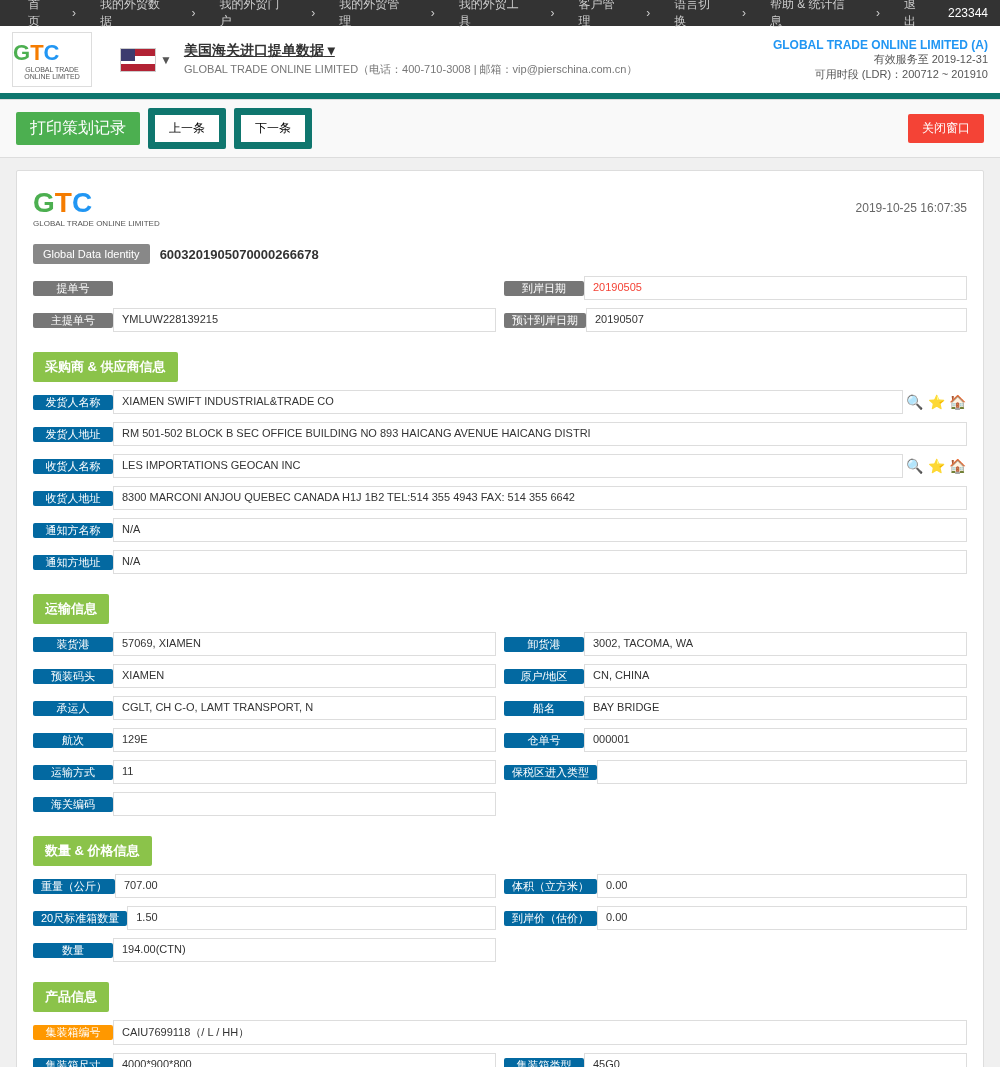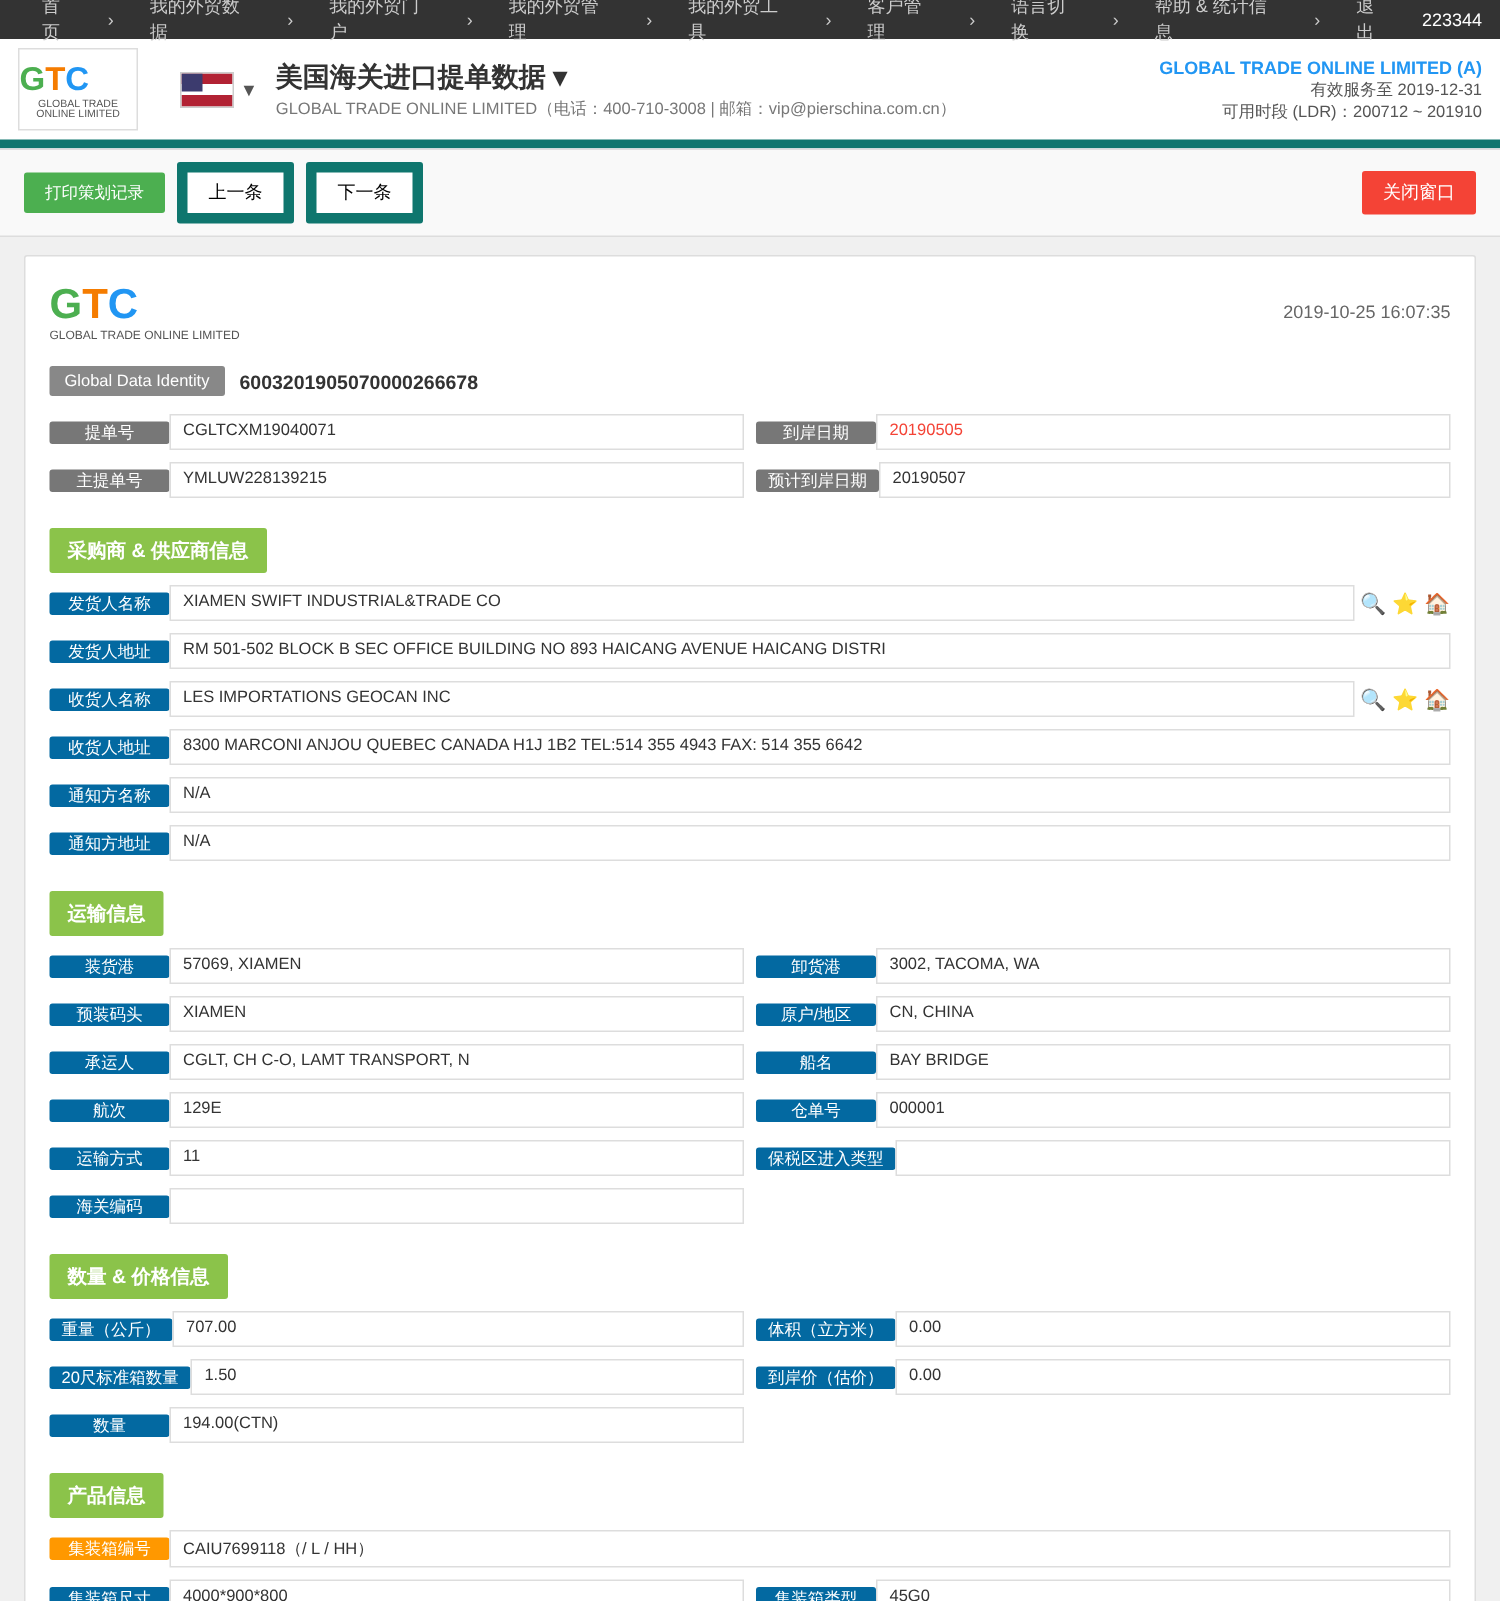--- a/index.html
+++ b/index.html
@@ -19,29 +19,29 @@
     .logo-text { font-size: 22px; font-weight: bold; }
     .logo-g { color: #4CAF50; }
     .logo-t { color: #f57c00; }
     .logo-c { color: #2196F3; }
     .logo-small { font-size: 7px; color: #555; text-align: center; }
     .flag-area { display: flex; align-items: center; margin: 0 12px; }
     .flag { width: 36px; height: 24px; background: linear-gradient(to bottom, #b22234 33%, #fff 33%, #fff 66%, #b22234 66%); border: 1px solid #ccc; position: relative; overflow: hidden; }
     .flag-blue { position: absolute; left: 0; top: 0; width: 14px; height: 12px; background: #3c3b6e; }
     .flag-arrow { margin-left: 4px; color: #555; }
     .page-title-area { flex: 1; }
-    .page-title { font-size: 18px; font-weight: bold; color: #333; }
+    .page-title { font-size: 14px; font-weight: bold; color: #333; text-decoration: underline; }
     .page-subtitle { font-size: 11px; color: #777; margin-top: 2px; }
     .header-right { text-align: right; font-size: 11px; }
     .company-name { color: #2196F3; font-weight: bold; font-size: 12px; }
     .header-info { color: #555; }
 
     
     .toolbar { background: #f9f9f9; border-top: 1px solid #ddd; border-bottom: 1px solid #ddd; padding: 8px 16px; display: flex; align-items: center; gap: 8px; }
-    .btn-print { background: #4CAF50; color: #fff; border: none; padding: 6px 14px; cursor: pointer; border-radius: 2px; font-size: 11px; text-align: right; }
+    .btn-print { background: #4CAF50; color: #fff; border: none; padding: 6px 14px; cursor: pointer; border-radius: 2px; font-size: 16px; text-align: right; }
     .btn-nav { background: #fff; border: 7px solid #0f766e; padding: 5px 14px; cursor: pointer; border-radius: 2px; font-size: 12px; }
     .btn-close { background: #f44336; color: #fff; border: none; padding: 6px 14px; cursor: pointer; border-radius: 2px; font-size: 12px; margin-left: auto; }
 
     
     .main-content { padding: 12px 16px; }
     .record-card { background: #fff; border: 1px solid #ddd; border-radius: 2px; padding: 16px; margin-bottom: 0; }
 
     
     .record-header { display: flex; justify-content: space-between; align-items: center; margin-bottom: 16px; }
     .record-logo { display: flex; flex-direction: column; align-items: flex-start; }
@@ -153,21 +153,20 @@
     </div>
 
     <div class="gdi-row">
       <span class="gdi-label">Global Data Identity</span>
       <span class="gdi-value">6003201905070000266678</span>
     </div>
 
     <div class="form-row">
       <div class="form-field">
         <span class="field-label">提单号</span>
-        <span class="field-value">CGLTCXM19040071</span>
       </div>
       <div class="form-field">
         <span class="field-label">到岸日期</span>
         <span class="field-value highlight">20190505</span>
       </div>
     </div>
 
     <div class="form-row">
       <div class="form-field">
         <span class="field-label">主提单号</span>

